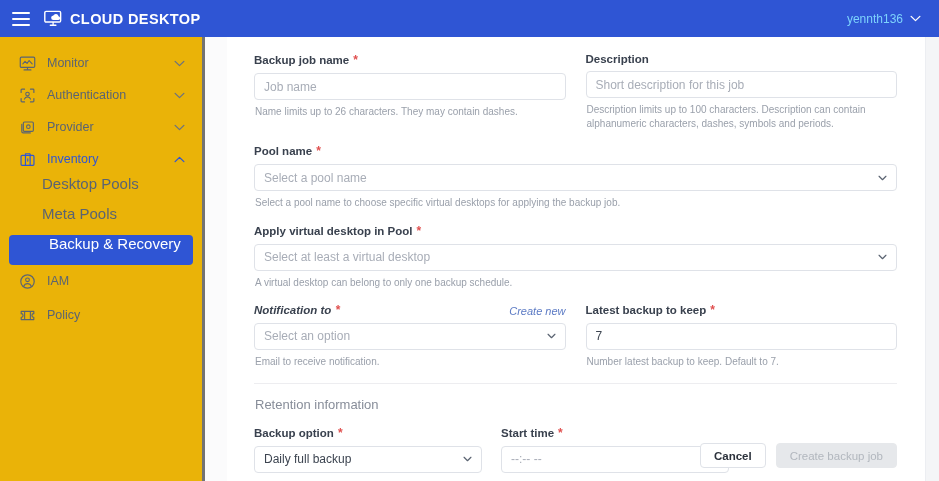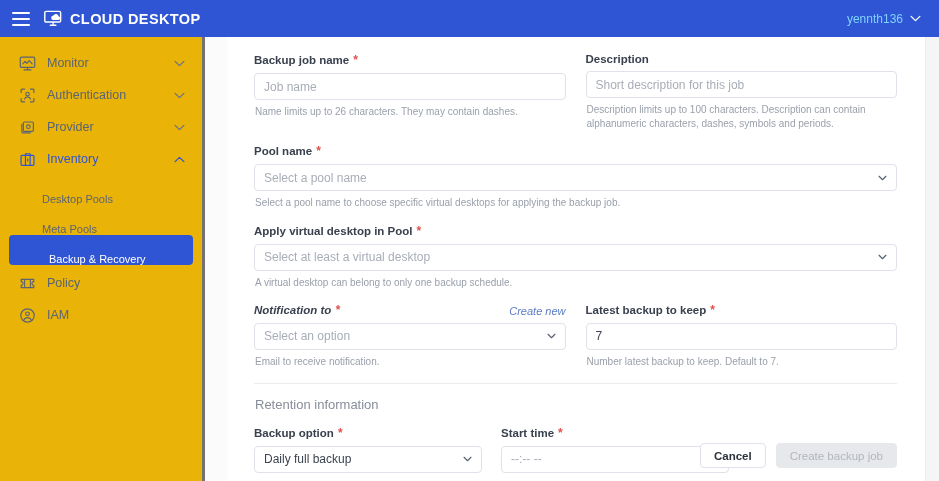--- a/index.html
+++ b/index.html
@@ -59,27 +59,27 @@
     border-radius: 4px;
     cursor: pointer;
     color: #5b6472;
     font-size: 12.5px;
   }
   .nav-item .nav-icon { width: 17px; height: 17px; flex: 0 0 17px; margin-right: 11px; display:block; }
   .nav-item .nav-label { flex: 1; white-space: nowrap; }
   .nav-item .nav-chev { width: 11px; height: 7px; flex: 0 0 11px; display:block; }
   .nav-item.active-parent { color: #2f55d4; }
   .nav-sub {
-    display: flex; align-items: flex-end;
+    display: flex; align-items: flex-start;
     height: 30px; margin: 0 9px;
     padding-left: 33px;
     border-radius: 4px;
     cursor: pointer;
     color: #5b6472;
-    font-size: 11px;
+    font-size: 15px;
     white-space: nowrap;
   }
   .nav-sub.selected {
     background: #2f55d4; color: #ffffff; font-weight: 400; padding-left: 40px;
   }
 
   
   .content {
     position: absolute; top: 37px; left: 187px; right: 14px; bottom: 0;
     background: #ffffff;
@@ -247,36 +247,36 @@
     <div class="nav-sub">
       <span>Desktop Pools</span>
     </div>
     <div class="nav-sub">
       <span>Meta Pools</span>
     </div>
     <div class="nav-sub selected">
       <span>Backup &amp; Recovery</span>
     </div>
 
+    <div class="nav-item">
+      <svg class="nav-icon" viewBox="0 0 20 20">
+        <circle cx="10" cy="10" r="7.9" fill="none" stroke="#5b6472" stroke-width="1.4"></circle>
+        <circle cx="10" cy="8" r="2.2" fill="none" stroke="#5b6472" stroke-width="1.3"></circle>
+        <path d="M5.6 15.6a4.7 4.7 0 0 1 8.8 0" fill="none" stroke="#5b6472" stroke-width="1.3" stroke-linecap="round"></path>
+      </svg>
+      <span class="nav-label">IAM</span>
+    </div>
+
     <div class="nav-item" style="margin-top:2px;">
       <svg class="nav-icon" viewBox="0 0 20 20">
         <path d="M2.6 5.2h14.8v2.6a2.2 2.2 0 0 0 0 4.4v2.6H2.6v-2.6a2.2 2.2 0 0 0 0-4.4z" fill="none" stroke="#5b6472" stroke-width="1.4" stroke-linejoin="round"></path>
         <path d="M6.6 5.2v9.6" stroke="#5b6472" stroke-width="1.3"></path>
         <path d="M13.4 5.2v9.6" stroke="#5b6472" stroke-width="1.3"></path>
       </svg>
       <span class="nav-label">Policy</span>
-    </div>
-
-    <div class="nav-item">
-      <svg class="nav-icon" viewBox="0 0 20 20">
-        <circle cx="10" cy="10" r="7.9" fill="none" stroke="#5b6472" stroke-width="1.4"></circle>
-        <circle cx="10" cy="8" r="2.2" fill="none" stroke="#5b6472" stroke-width="1.3"></circle>
-        <path d="M5.6 15.6a4.7 4.7 0 0 1 8.8 0" fill="none" stroke="#5b6472" stroke-width="1.3" stroke-linecap="round"></path>
-      </svg>
-      <span class="nav-label">IAM</span>
     </div>
 
   </div>
 
   <div class="content">
     <div class="form-wrap">
 
       <div class="row">
         <div class="col">
           <div class="label">

